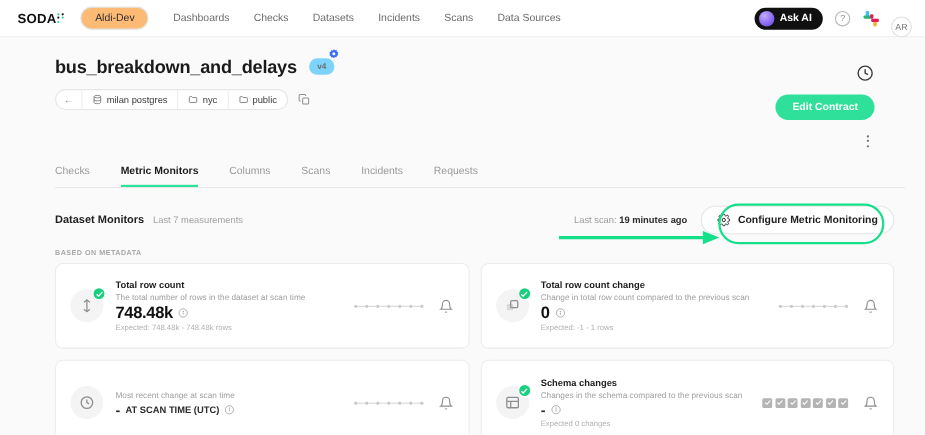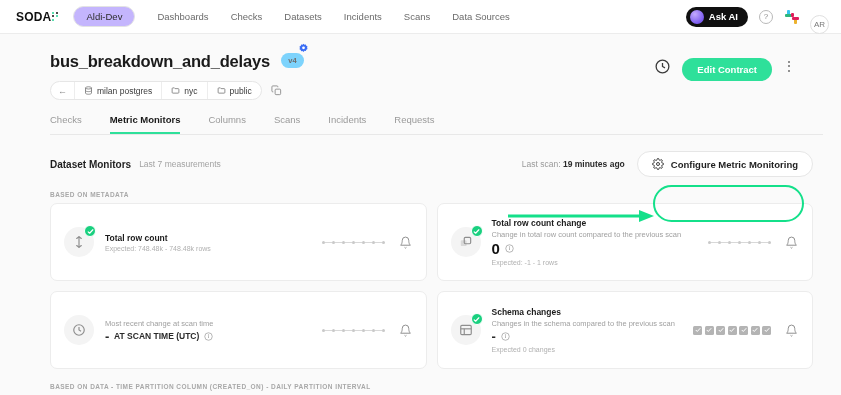--- a/index.html
+++ b/index.html
@@ -44,21 +44,21 @@
   .logo .dots i:nth-child(4){ left:3.5px; top:3.5px; }
   .logo .dots i:nth-child(5){ left:0; top:7px; background:#25d596; }
 
   .workspace-pill {
     margin-left: 14px;
     border: 1px solid #e3e3e3;
     border-radius: 14px;
     padding: 4px 12px;
     font-size: 9.5px;
     color: #2b2b2b;
-    background: #c4b5fd;
+    background: #fdba74;
     white-space: nowrap;
   }
   .navlinks {
     display: flex; align-items: center;
     margin-left: 22px;
     gap: 22px;
   }
   .navlink {
     font-size: 9.5px;
     color: #6b6b6b;
@@ -162,22 +162,23 @@
   }
   .crumb:last-child { border-right: none; }
   .crumb.back { padding: 0 7px; color: #8a8a8a; font-size: 9px; }
   .copy-btn {
     margin-left: 8px;
     width: 13px; height: 13px;
     display: flex; align-items: center; justify-content: center;
   }
 
   .title-actions {
-    display: flex; align-items: flex-start; gap: 11px;
+    display: flex; align-items: flex-end; gap: 11px;
     padding-top: 6px;
+    flex-direction: column;
   }
   .history-icon { width: 17px; height: 17px; }
   .edit-contract {
     background: #2ee09a; color: #ffffff;
     font-size: 9.5px; font-weight: 700;
     border-radius: 13px;
     padding: 6px 15px;
     border: none;
     white-space: nowrap;
   }
@@ -478,20 +479,31 @@
             </svg>
           </div>
           <div class="status-badge">
             <svg width="7" height="7" viewBox="0 0 24 24" fill="none" stroke="#fff" stroke-width="4" stroke-linecap="round" stroke-linejoin="round">
                 <path d="M4 13l5 5L20 6"></path>
               </svg>
           </div>
         </div>
         <div class="card-body">
           <div class="card-title">Total row count</div>
+          <div class="card-desc">The total number of rows in the dataset at scan time</div>
+          <div class="card-value-row">
+            <span class="card-value">748.48k</span>
+            <span>
+              <svg width="9" height="9" viewBox="0 0 24 24" fill="none" stroke="#9e9e9e" stroke-width="2">
+                  <circle cx="12" cy="12" r="10"></circle>
+                  <path d="M12 16v-5"></path>
+                  <circle cx="12" cy="8" r=".8" fill="#9e9e9e"></circle>
+                </svg>
+            </span>
+          </div>
           <div class="card-expected">Expected: 748.48k - 748.48k rows</div>
         </div>
         <div class="card-right">
           <div class="sparkline">
             <i></i>
               <s></s>
               <i></i>
               <s></s>
               <i></i>
               <s></s>

